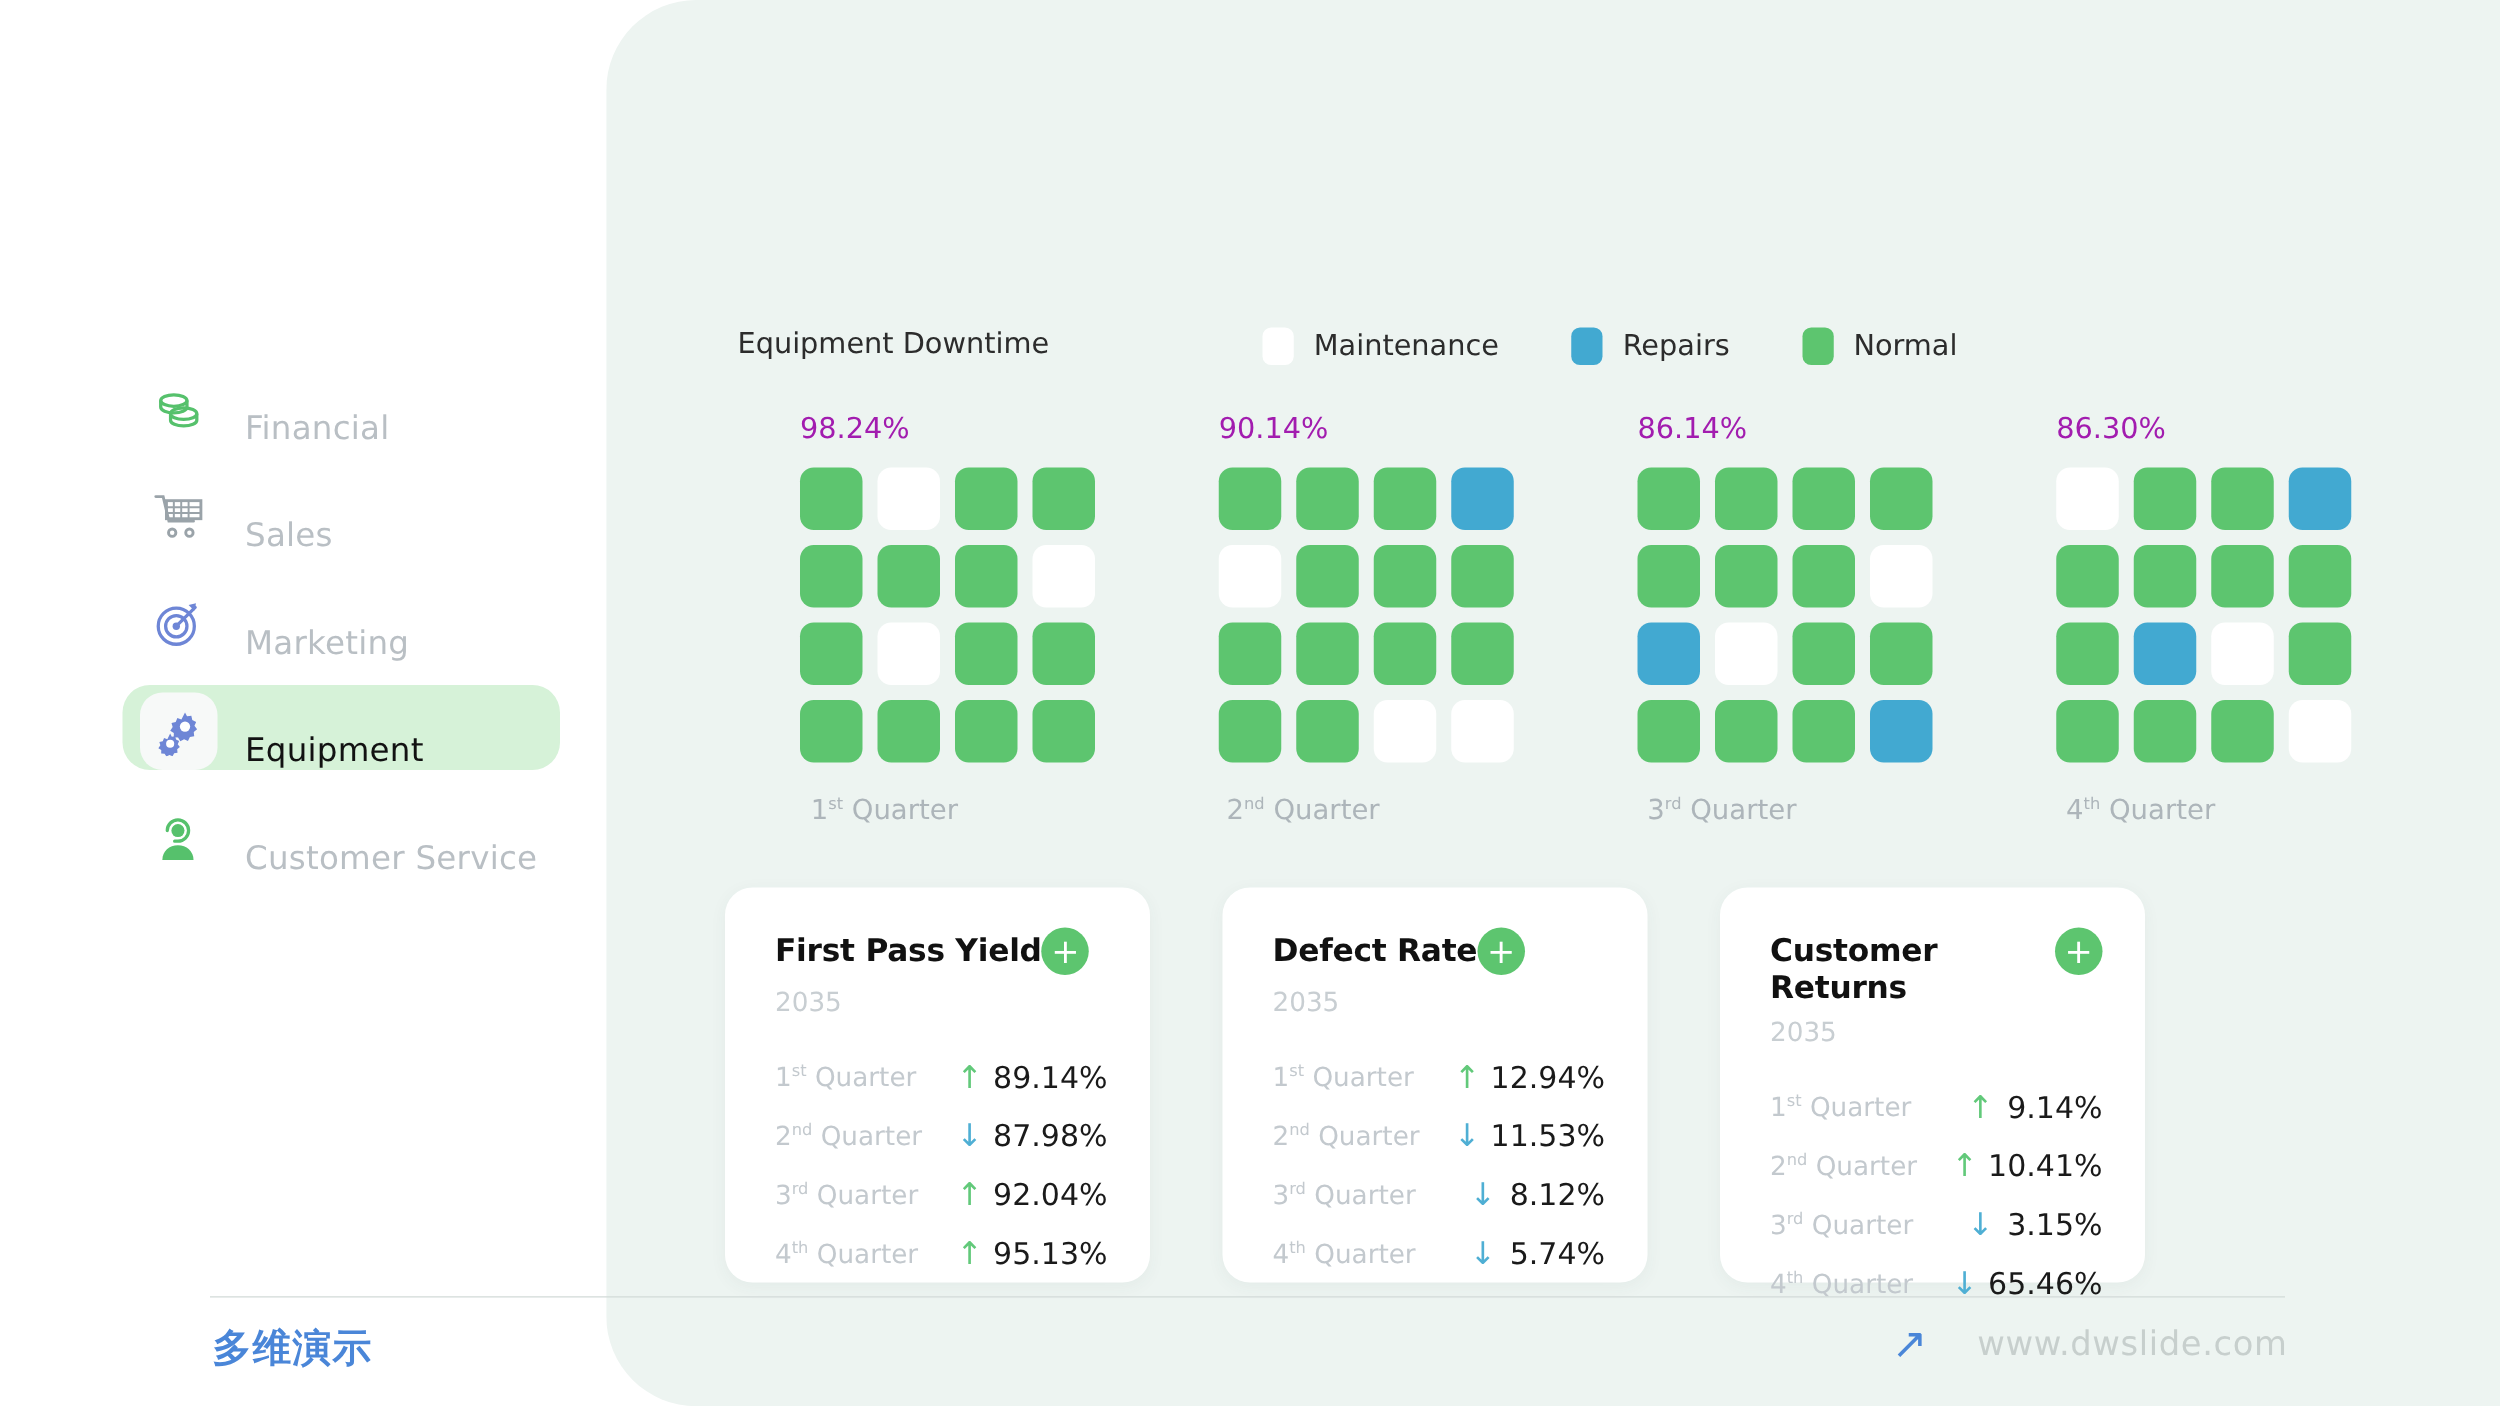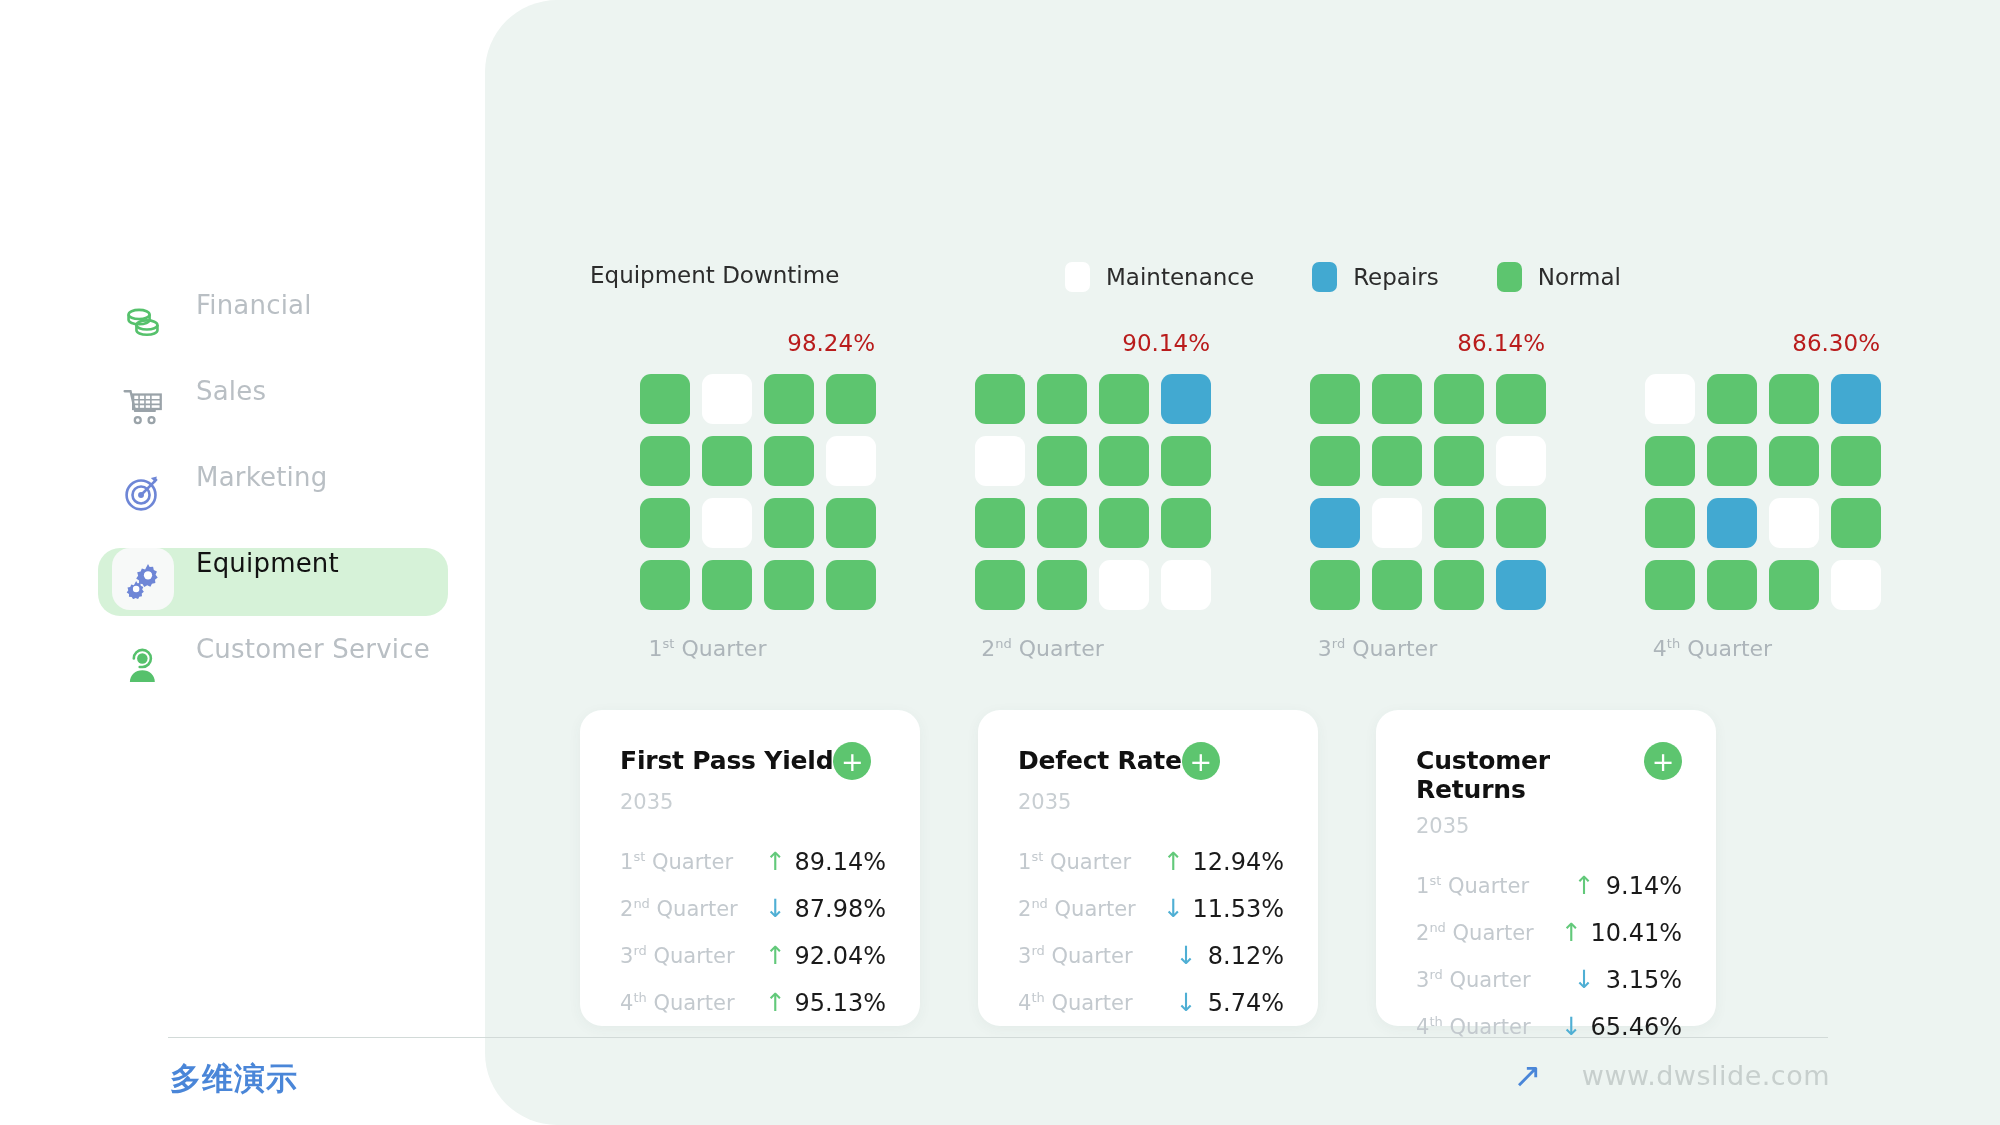--- a/index.html
+++ b/index.html
@@ -21,21 +21,21 @@
   }
 
   
   .sidebar{
     position:absolute; left:0; top:0; width:485px; height:1125px;
     background:#ffffff;
   }
   .nav{ position:absolute; left:98px; top:290px; width:350px; }
   .nav-item{
     position:relative;
-    display:flex; align-items:flex-start;
+    display:flex; align-items:flex-end;
     height:68px; margin-bottom:18px;
     border-radius:22px;
     padding-left:14px;
   }
   .nav-item.active{ background:#D6F2D8; }
   .nav-icon-box{
     width:62px; height:62px; border-radius:18px;
     display:flex; align-items:center; justify-content:center;
     flex:0 0 auto;
   }
@@ -46,37 +46,37 @@
     font-family:"DejaVu Sans", sans-serif;
   }
   .nav-item.active .nav-label{ color:#121212; }
 
   
   .chart-title{
     position:absolute; left:590px; top:262px;
     font-size:23px; color:#2c2c2c;
   }
   .legend{
-    position:absolute; left:1065px; top:262px;
+    position:absolute; left:1010px; top:262px;
     display:flex; align-items:center; gap:0;
   }
   .legend-item{ display:flex; align-items:center; margin-right:58px; }
   .legend-swatch{
     width:25px; height:30px; border-radius:7px; margin-right:16px;
     flex:0 0 auto;
   }
   .legend-label{ font-size:23px; color:#2c2c2c; white-space:nowrap; }
 
   .waffles{
     position:absolute; left:590px; top:330px;
     display:flex;
   }
   .waffle-col{ width:335px; }
   .waffle-pct{
-    font-size:23px; color:#b91c1c; text-align:right;
+    font-size:23px; color:#a21caf; text-align:left;
     width:235px; margin:0 auto 18px auto;
   }
   .waffle-grid{
     width:235px; margin:0 auto;
     display:grid;
     grid-template-columns:repeat(4, 50px);
     grid-template-rows:repeat(4, 50px);
     gap:12px;
   }
   .cell{ width:50px; height:50px; border-radius:11px; }

